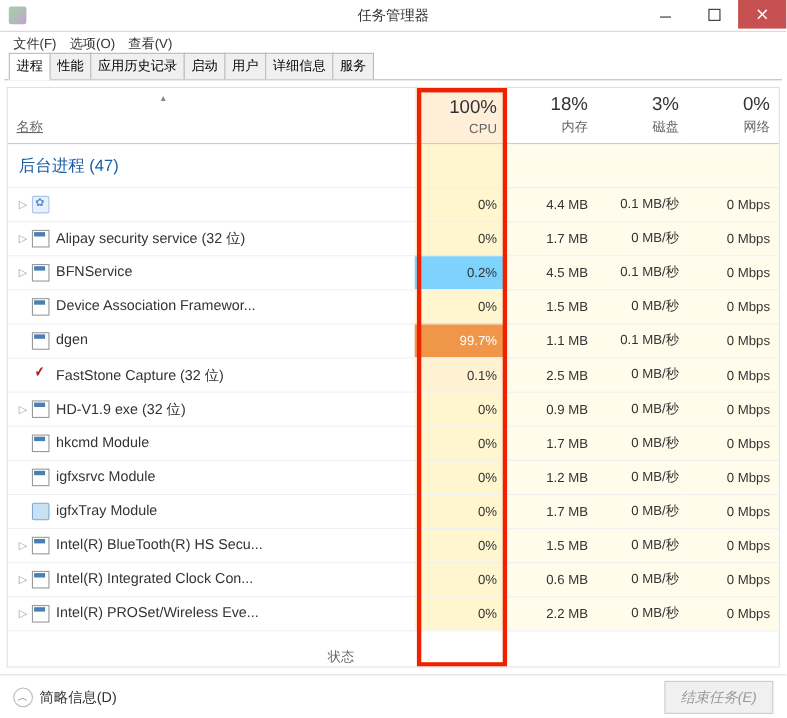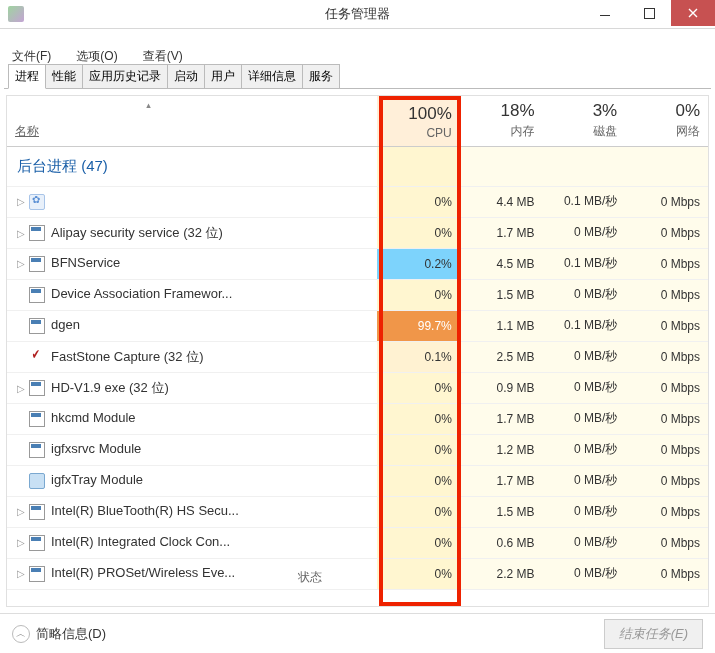--- a/index.html
+++ b/index.html
@@ -10,21 +10,21 @@
     .titlebar-icon { width: 16px; height: 16px; margin-left: 8px; background: linear-gradient(135deg, #9fd4a0, #c4a4d4); border-radius: 2px; }
     .titlebar-title { position: absolute; left: 50%; transform: translateX(-50%); font-size: 13px; color: #333; }
     .winbtns { position: absolute; right: 0; top: 0; display: flex; }
     .winbtn { width: 44px; height: 26px; display: flex; align-items: center; justify-content: center; cursor: pointer; }
     .winbtn.close { background: #c75151; color: #fff; }
     .winbtn.min::before { content: ""; width: 10px; height: 1px; background: #333; display: block; margin-top: 5px; }
     .winbtn.max::before { content: ""; width: 9px; height: 9px; border: 1px solid #333; display: block; }
     .winbtn.close svg { width: 10px; height: 10px; }
     
     
-    .menubar { height: 22px; display: flex; align-items: center; padding: 0 6px; gap: 13px; font-size: 12px; color: #333; margin-top: 16px; }
+    .menubar { height: 22px; display: flex; align-items: center; padding: 0 6px; gap: 0; font-size: 12px; color: #333; }
     .menubar span { padding: 2px 6px; cursor: pointer; }
     
     
     .tabstrip { display: flex; border-bottom: 1px solid #bbb; padding-left: 4px; font-size: 12px; height: 22px; align-items: flex-end; margin: 0 4px; }
     .tab { padding: 3px 6px 3px; border: 1px solid #bbb; border-bottom: none; background: #f0f0f0; margin-right: -1px; cursor: pointer; position: relative; }
     .tab.active { background: #fff; z-index: 1; border-bottom: 1px solid #fff; margin-bottom: -1px; margin-top: 28px; }
     
     
     .main { flex: 1; display: flex; flex-direction: column; padding: 6px 6px 0 6px; overflow: hidden; position: relative; }
     .table-wrap { flex: 1; overflow-y: auto; border: 1px solid #e0e0e0; position: relative; }
@@ -114,21 +114,21 @@
   <div class="table-wrap">
     <div class="redbox"></div>
     <table>
       <thead>
         <tr>
           <th class="name-col" style="position:relative;">
             <span class="namearrow">▴</span>
             <span style="position:absolute; left:8px; bottom:6px;text-decoration:underline;">名称</span>
           </th>
           <th class="status-col">
-            <span style="position:absolute; bottom:20px;">状态</span>
+            <span style="position:absolute; bottom:0;">状态</span>
           </th>
           <th class="metric cpu">
             <span class="pct">100%</span>
             <span class="lbl">CPU</span>
           </th>
           <th class="metric">
             <span class="pct">18%</span>
             <span class="lbl">内存</span>
           </th>
           <th class="metric">

